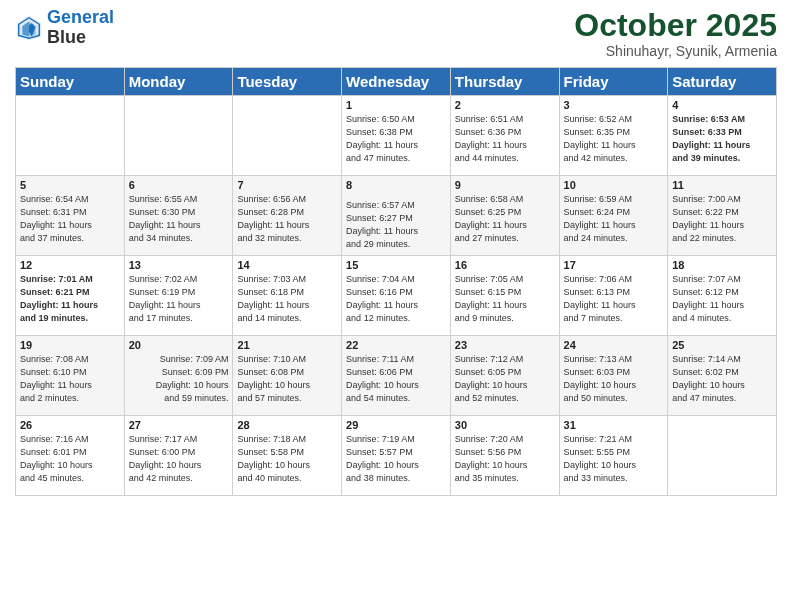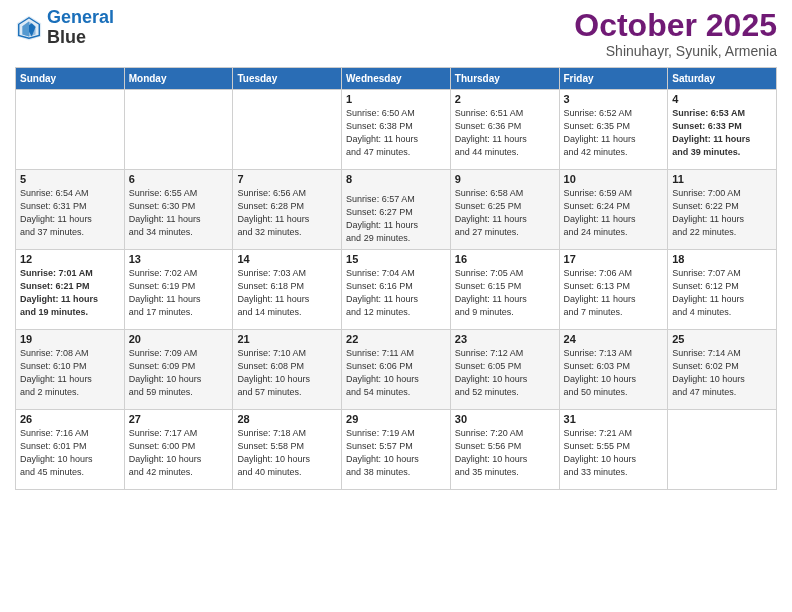--- a/index.html
+++ b/index.html
@@ -38,36 +38,36 @@
     .logo-icon {
       width: 28px;
       height: 28px;
     }
     .title-block {
       text-align: right;
     }
     .month-title {
       font-size: 32px;
       font-weight: bold;
-      color: #701a75;
+      color: #14532d;
       line-height: 1.1;
     }
     .subtitle {
       font-size: 14px;
       color: #555;
     }
     table {
       width: 100%;
       border-collapse: collapse;
       table-layout: fixed;
     }
     thead th {
       background: #2a6db5;
       color: #fff;
-      font-size: 10px;
+      font-size: 15px;
       font-weight: bold;
       padding: 5px 4px;
       text-align: left;
       border: 1px solid #ccc;
     }
     tbody td {
       vertical-align: top;
       border: 1px solid #d0d0d0;
       padding: 3px 4px;
       font-size: 9.2px;
@@ -269,21 +269,21 @@
         <tr>
           <td>
             <span class="day-number">19</span>
             <div class="day-info" style="white-space: pre-line;">Sunrise: 7:08 AM
 Sunset: 6:10 PM
 Daylight: 11 hours
 and 2 minutes.</div>
           </td>
           <td>
             <span class="day-number">20</span>
-            <div class="day-info" style="white-space: pre-line;">Sunrise: 7:09 AM
+            <div class="day-info" style="white-space: pre-line; text-align: right;">Sunrise: 7:09 AM
 Sunset: 6:09 PM
 Daylight: 10 hours
 and 59 minutes.</div>
           </td>
           <td>
             <span class="day-number">21</span>
             <div class="day-info" style="white-space: pre-line;">Sunrise: 7:10 AM
 Sunset: 6:08 PM
 Daylight: 10 hours
 and 57 minutes.</div>

